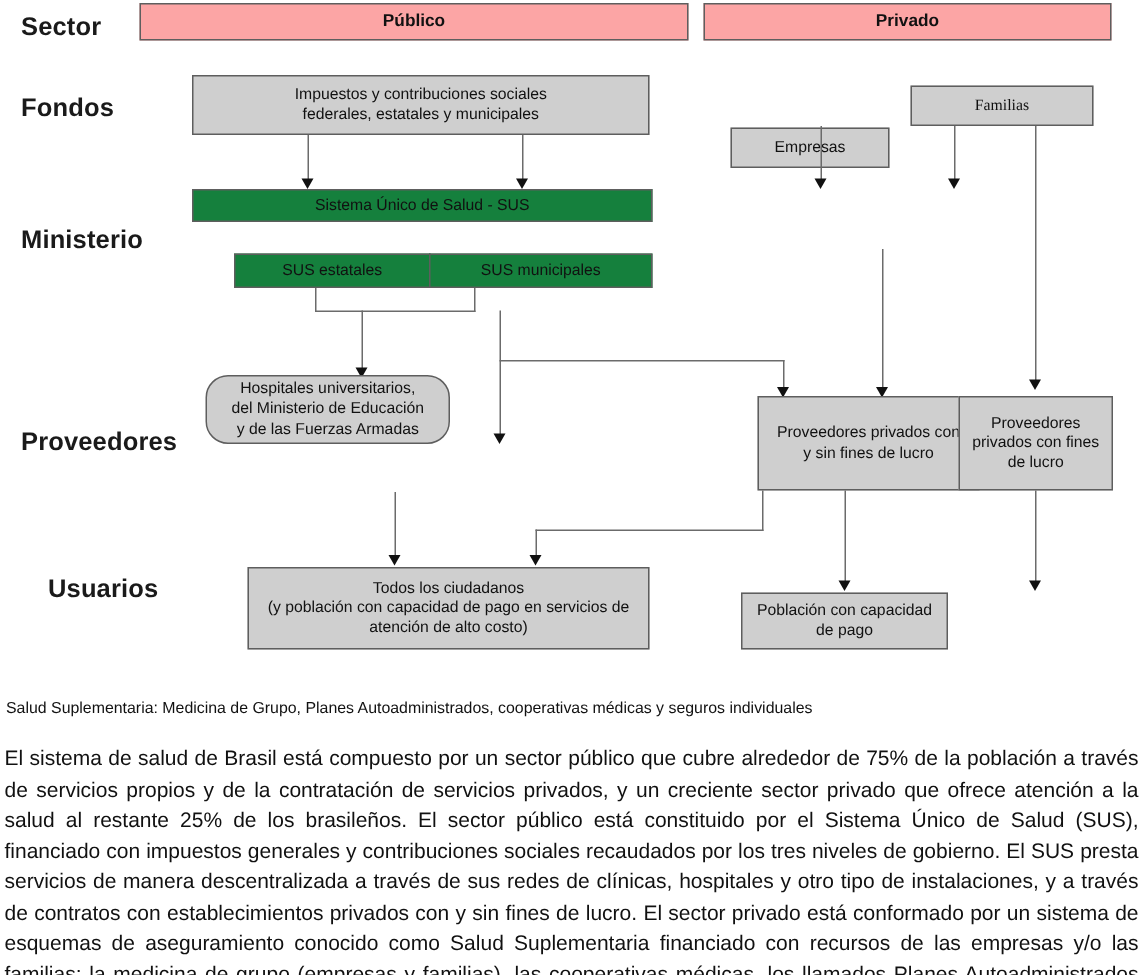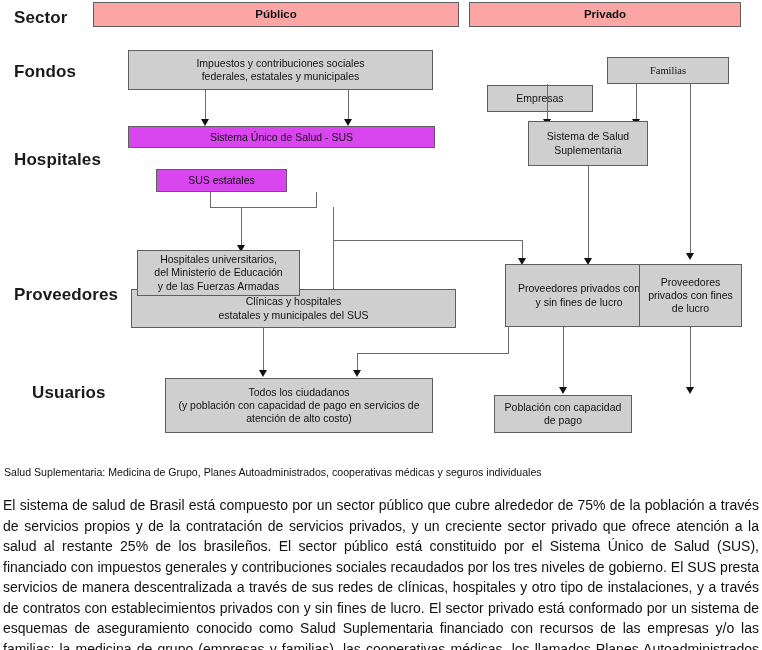--- a/index.html
+++ b/index.html
@@ -57,21 +57,21 @@
     background: #fca5a5;
   }
 
   
   .stack {
     position: absolute;
     box-sizing: border-box;
   }
   .stack .seg {
     position: absolute;
-    background: #d946ef;
+    background: #15803d;
     border: 1px solid #5e5e5e;
     box-sizing: border-box;
     display: flex;
     align-items: center;
     justify-content: center;
     text-align: center;
     font-size: 10.5px;
     line-height: 1.2;
     color: #111111;
   }
@@ -113,21 +113,21 @@
     text-align: justify;
   }
 </style>
 </head>
 <body>
 
 <div id="diagram">
 
   <div class="row-label" style="left:14px; top:8px;">Sector</div>
   <div class="row-label" style="left:14px; top:62px;">Fondos</div>
-  <div class="row-label" style="left:14px; top:150px;">Hospitales</div>
+  <div class="row-label" style="left:14px; top:150px;">Ministerio</div>
   <div class="row-label" style="left:14px; top:285px;">Proveedores</div>
   <div class="row-label" style="left:32px; top:383px;">Usuarios</div>
 
   <div class="box header" style="left:93px; top:2px; width:366px; height:25px;">
     <span class="inner">Público</span>
   </div>
   <div class="box header" style="left:469px; top:2px; width:272px; height:25px;">
     <span class="inner">Privado</span>
   </div>
 
@@ -155,52 +155,47 @@
   <div class="ln v" style="left:690px; top:84px; height:171px;"></div>
   <div class="arrow" style="left:685.5px; top:253px;"></div>
 
   <div class="stack" style="left:128px; top:126px; width:307px; height:67px;">
     <div class="seg" style="left:0; top:0; width:307px; height:22px;">
       <span>Sistema Único de Salud - SUS</span>
     </div>
     <div class="seg" style="left:28px; top:43px; width:131px; height:23px;">
       <span>SUS estatales</span>
     </div>
-  </div>
-
-  <div class="box" style="left:528px; top:121px; width:120px; height:45px;">
-    <span class="inner" style="white-space:pre-line">Sistema de Salud
-Suplementaria</span>
-  </div>
+    <div class="seg" style="left:158px; top:43px; width:149px; height:23px;">
+      <span>SUS municipales</span>
+    </div>
+  </div>
+
 
   <div class="ln v" style="left:210px; top:192px; height:16px;"></div>
   <div class="ln v" style="left:316px; top:192px; height:16px;"></div>
   <div class="ln h" style="left:210px; top:207px; width:107px;"></div>
 
   <div class="ln v" style="left:241px; top:207px; height:40px;"></div>
   <div class="arrow" style="left:236.5px; top:245px;"></div>
 
   <div class="ln v" style="left:333px; top:207px; height:84px;"></div>
   <div class="arrow" style="left:328.5px; top:289px;"></div>
 
   <div class="ln h" style="left:333px; top:240px; width:190px;"></div>
   <div class="ln v" style="left:522px; top:240px; height:20px;"></div>
   <div class="arrow" style="left:517.5px; top:258px;"></div>
 
   <div class="ln v" style="left:588px; top:166px; height:94px;"></div>
   <div class="arrow" style="left:583.5px; top:258px;"></div>
 
-  <div class="box" style="left:137px; top:250px; width:163px; height:46px; z-index:3;">
+  <div class="box" style="left:137px; top:250px; width:163px; height:46px; z-index:3;border-radius:15px;">
     <span class="inner" style="white-space:pre-line">Hospitales universitarios,
 del Ministerio de Educación
 y de las Fuerzas Armadas</span>
-  </div>
-  <div class="box" style="left:131px; top:289px; width:325px; height:39px; z-index:2;">
-    <span class="inner" style="white-space:pre-line">Clínicas y hospitales
-estatales y municipales del SUS</span>
   </div>
   <div class="box" style="left:505px; top:264px; width:148px; height:63px;">
     <span class="inner" style="white-space:pre-line">Proveedores privados con
 y sin fines de lucro</span>
   </div>
   <div class="box" style="left:639px; top:264px; width:103px; height:63px;">
     <span class="inner" style="white-space:pre-line">Proveedores
 privados con fines
 de lucro</span>
   </div>

